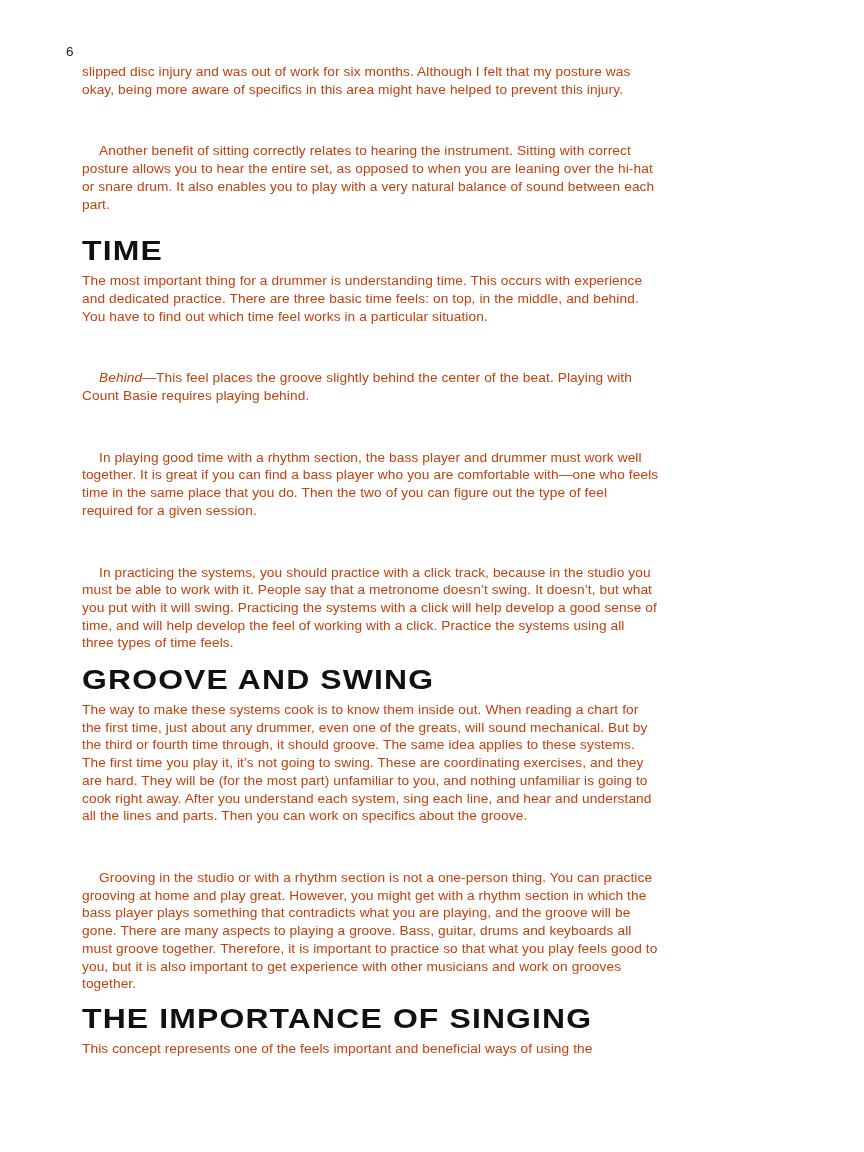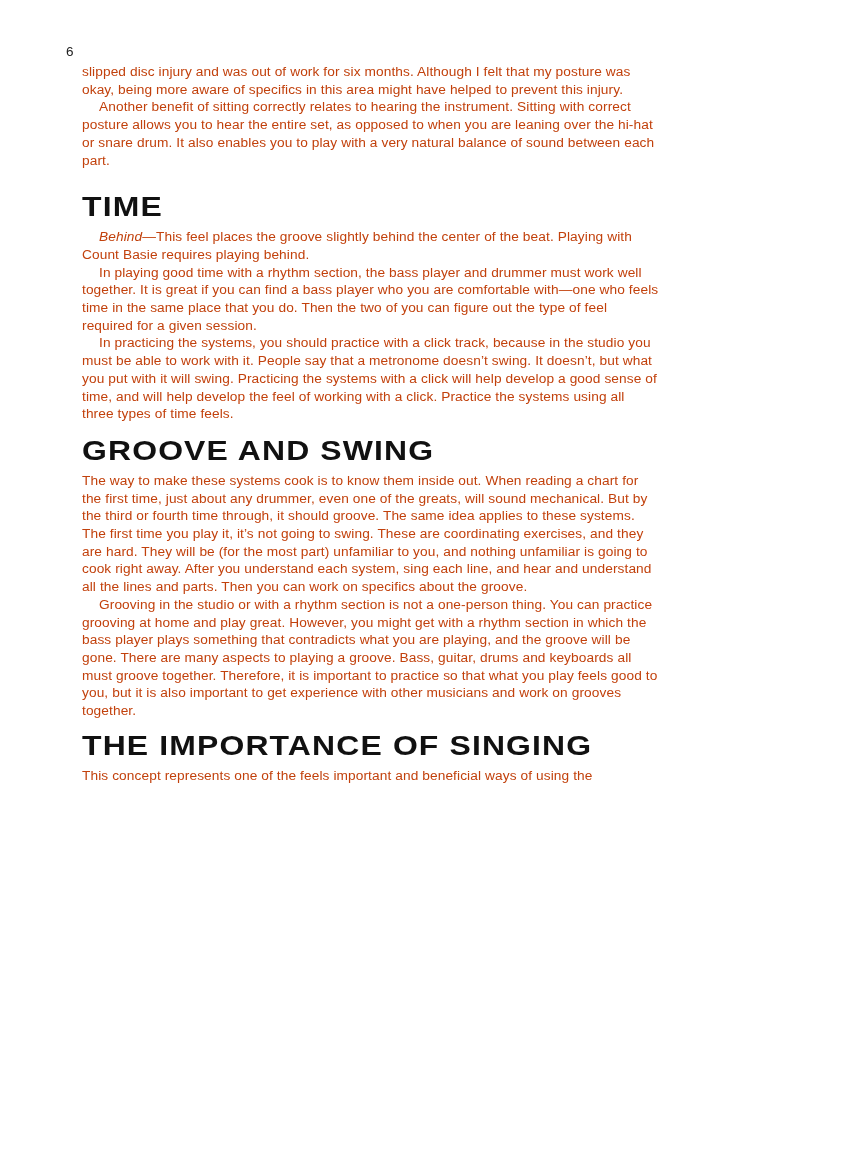--- a/index.html
+++ b/index.html
@@ -32,20 +32,21 @@
   }
   .body-text p {
     margin: 0;
     font-size: 13.7px;
     line-height: 17.7px;
     letter-spacing: 0.1px;
     color: #c2410c;
   }
   p.indent {
     text-indent: 17px;
+    margin-top: 44px;
   }
   .lead {
     font-style: italic;
   }
   h2.heading {
     margin: 0;
     font-size: 28px;
     line-height: 28px;
     font-weight: 900;
     letter-spacing: 1px;
@@ -67,20 +68,21 @@
 
   <div class="content body-text">
 
     <div>
       <p>slipped disc injury and was out of work for six months. Although I felt that my posture was okay, being more aware of specifics in this area might have helped to prevent this injury.</p>
       <p class="indent">Another benefit of sitting correctly relates to hearing the instrument. Sitting with correct posture allows you to hear the entire set, as opposed to when you are leaning over the hi-hat or snare drum. It also enables you to play with a very natural balance of sound between each part.</p>
     </div>
 
     <div class="section-time">
       <h2 class="heading">TIME</h2>
+      <p>The most important thing for a drummer is understanding time. This occurs with experience and dedicated practice. There are three basic time feels: on top, in the middle, and behind. You have to find out which time feel works in a particular situation.</p>
       <p class="indent"><span class="lead">Behind</span><span>—This feel places the groove slightly behind the center of the beat. Playing with Count Basie requires playing behind.</span></p>
       <p class="indent">In playing good time with a rhythm section, the bass player and drummer must work well together. It is great if you can find a bass player who you are comfortable with—one who feels time in the same place that you do. Then the two of you can figure out the type of feel required for a given session.</p>
       <p class="indent">In practicing the systems, you should practice with a click track, because in the studio you must be able to work with it. People say that a metronome doesn’t swing. It doesn’t, but what you put with it will swing. Practicing the systems with a click will help develop a good sense of time, and will help develop the feel of working with a click. Practice the systems using all three types of time feels.</p>
     </div>
 
     <div class="section-groove">
       <h2 class="heading">GROOVE AND SWING</h2>
       <p>The way to make these systems cook is to know them inside out. When reading a chart for the first time, just about any drummer, even one of the greats, will sound mechanical. But by the third or fourth time through, it should groove. The same idea applies to these systems. The first time you play it, it’s not going to swing. These are coordinating exercises, and they are hard. They will be (for the most part) unfamiliar to you, and nothing unfamiliar is going to cook right away. After you understand each system, sing each line, and hear and understand all the lines and parts. Then you can work on specifics about the groove.</p>
       <p class="indent">Grooving in the studio or with a rhythm section is not a one-person thing. You can practice grooving at home and play great. However, you might get with a rhythm section in which the bass player plays something that contradicts what you are playing, and the groove will be gone. There are many aspects to playing a groove. Bass, guitar, drums and keyboards all must groove together. Therefore, it is important to practice so that what you play feels good to you, but it is also important to get experience with other musicians and work on grooves together.</p>
     </div>

